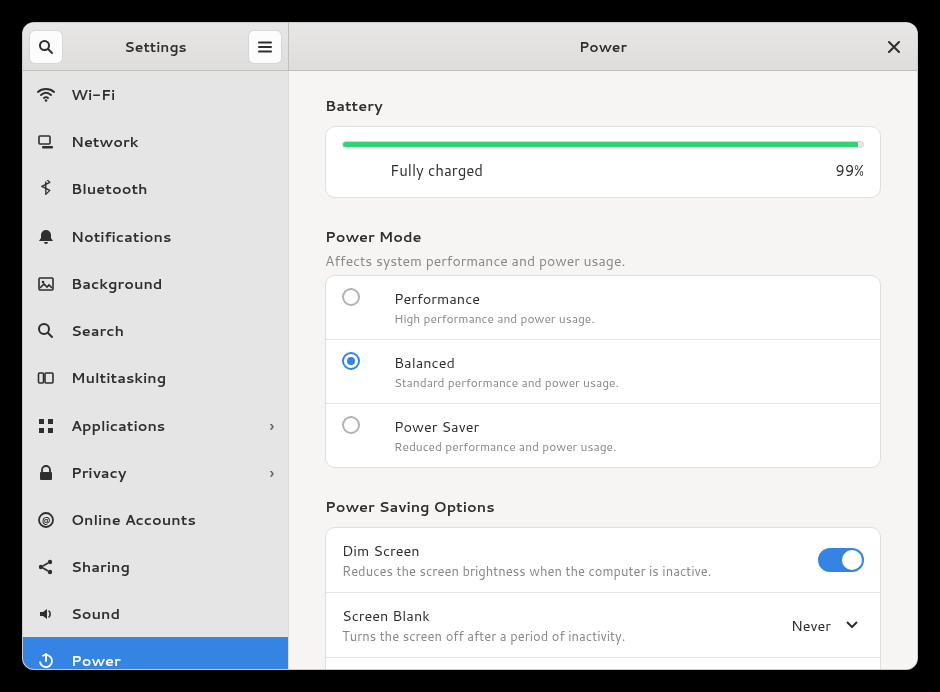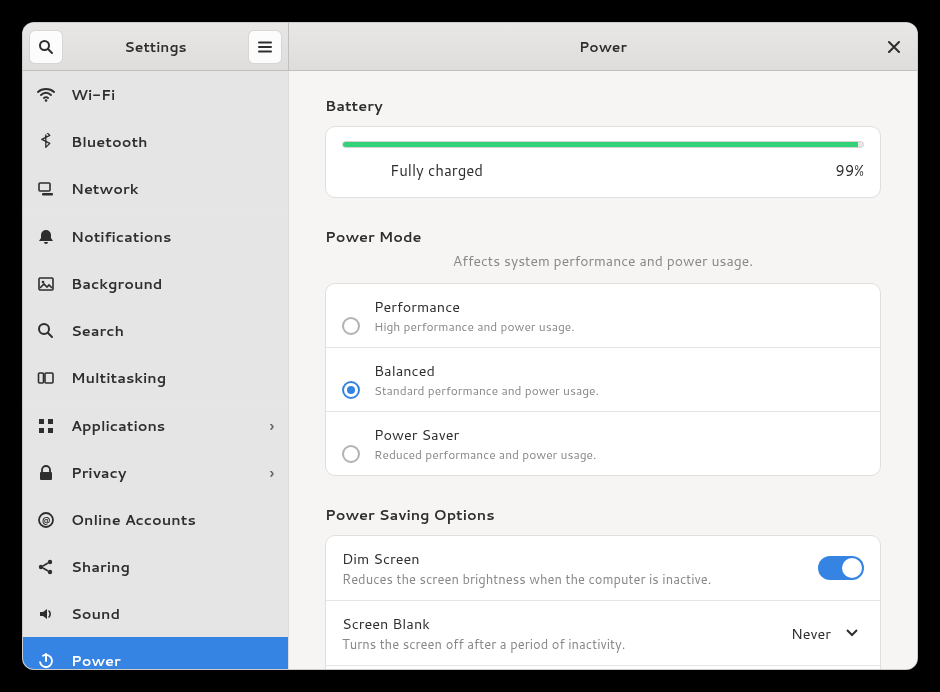--- a/index.html
+++ b/index.html
@@ -14,27 +14,27 @@
 .close-btn { position: absolute; right: 14px; width: 18px; height: 18px; display: flex; align-items: center; justify-content: center; cursor: pointer; color: #444; font-size: 15px; }
 .body { flex: 1; display: flex; overflow: hidden; }
 .sidebar { width: 266px; border-right: 1px solid #dcdcdc; background: #e5e5e5; overflow-y: auto; }
 .sb-item { height: 47px; display: flex; align-items: center; padding: 0 14px; gap: 16px; cursor: pointer; font-size: 14.5px; font-weight: 600; color: #2e2e2e; }
 .sb-item.sel { background: #3584e4; color: #fff; }
 .sb-item .chev { margin-left: auto; font-weight: 700; color: #666; }
 .sb-sep { height: 1px; background: #e6e6e6; margin: 0; }
 .sb-icon { width: 18px; height: 18px; display: flex; align-items: center; justify-content: center; }
 .content { flex: 1; background: #f6f5f4; overflow-y: auto; padding: 24px 36px 0 36px; }
 .section-title { font-weight: 700; font-size: 14.5px; color: #2e2e2e; margin-bottom: 10px; }
-.section-sub { font-size: 14px; color: #888; margin-top: -6px; margin-bottom: 12px; text-align: center; }
+.section-sub { font-size: 14px; color: #888; margin-top: -6px; margin-bottom: 4px; }
 .card { background: #fff; border: 1px solid #e0dfde; border-radius: 10px; margin-bottom: 28px; }
 .battery-card { padding: 14px 16px 16px 16px; }
 .prog-track { height: 7px; background: #e8e7e6; border-radius: 4px; position: relative; overflow: hidden; margin-bottom: 12px; border: 1px solid #d6d5d3; }
 .prog-fill { position: absolute; left: 0; top: 0; bottom: 0; width: 99%; background: #33d17a; }
 .battery-row { display: flex; justify-content: space-between; font-size: 15px; color: #2e2e2e; margin-left: 48px; }
-.radio-row { display: flex; align-items: flex-end; padding: 12px 16px; gap: 14px; border-top: 1px solid #e6e5e3; cursor: pointer; }
+.radio-row { display: flex; align-items: flex-start; padding: 12px 16px; gap: 34px; border-top: 1px solid #e6e5e3; cursor: pointer; }
 .radio-row:first-child { border-top: none; }
 .radio { width: 18px; height: 18px; border: 2px solid #b5b2ae; border-radius: 50%; position: relative; flex-shrink: 0; }
 .radio.checked { border-color: #3584e4; }
 .radio.checked::after { content: ""; position: absolute; top: 3px; left: 3px; width: 8px; height: 8px; background: #3584e4; border-radius: 50%; }
 .row-text .rt-title { font-size: 14.5px; font-weight: 500; color: #2e2e2e; }
 .row-text .rt-sub { font-size: 12px; color: #888; margin-top: 1px; }
 .opt-row { display: flex; align-items: center; padding: 12px 16px; gap: 18px; border-top: 1px solid #e6e5e3; }
 .opt-row:first-child { border-top: none; justify-content: flex-end; }
 .opt-text { flex: 1; }
 .opt-text .ot-title { font-size: 14.5px; font-weight: 500; color: #2e2e2e; }
@@ -87,33 +87,33 @@
             <svg width="18" height="18" viewBox="0 0 18 18">
               <path d="M1 6c4-4 12-4 16 0M4 9c3-3 7-3 10 0M7 12c1.2-1.2 2.8-1.2 4 0" fill="none" stroke="#2e2e2e" stroke-width="1.8" stroke-linecap="round"></path>
               <circle cx="9" cy="14.5" r="1.3" fill="#2e2e2e"></circle>
             </svg>
           </span>
         <span>Wi-Fi</span>
       </div>
       <div class="sb-item">
         <span class="sb-icon">
             <svg width="18" height="18" viewBox="0 0 18 18">
-              <path d="M9 1v16l5-5-10-5 10-5-5-5" fill="none" stroke="#2e2e2e" stroke-width="1.6" stroke-linejoin="round" transform="scale(0.8) translate(2,1)"></path>
-            </svg>
-          </span>
-        <span>Bluetooth</span>
-      </div>
-      <div class="sb-item">
-        <span class="sb-icon">
-            <svg width="18" height="18" viewBox="0 0 18 18">
               <rect x="2" y="3" width="11" height="8" rx="1" fill="none" stroke="#2e2e2e" stroke-width="1.6"></rect>
               <rect x="5" y="13" width="11" height="2.5" rx="1" fill="#2e2e2e"></rect>
             </svg>
           </span>
         <span>Network</span>
+      </div>
+      <div class="sb-item">
+        <span class="sb-icon">
+            <svg width="18" height="18" viewBox="0 0 18 18">
+              <path d="M9 1v16l5-5-10-5 10-5-5-5" fill="none" stroke="#2e2e2e" stroke-width="1.6" stroke-linejoin="round" transform="scale(0.8) translate(2,1)"></path>
+            </svg>
+          </span>
+        <span>Bluetooth</span>
       </div>
       <div class="sb-sep"></div>
       <div class="sb-item">
         <span class="sb-icon">
             <svg width="18" height="18" viewBox="0 0 18 18">
               <path d="M9 2a5 5 0 0 0-5 5v3l-2 3h14l-2-3V7a5 5 0 0 0-5-5z" fill="#2e2e2e"></path>
               <path d="M7 14a2 2 0 0 0 4 0" fill="#2e2e2e"></path>
             </svg>
           </span>
         <span>Notifications</span>

